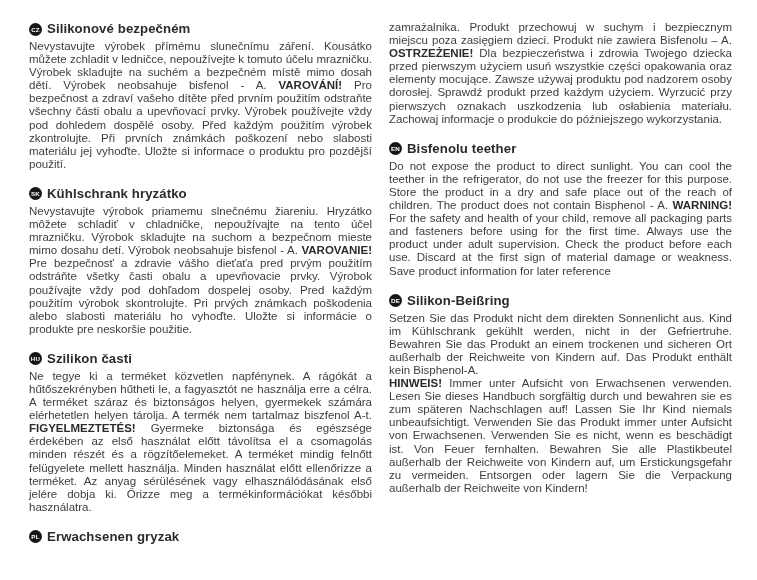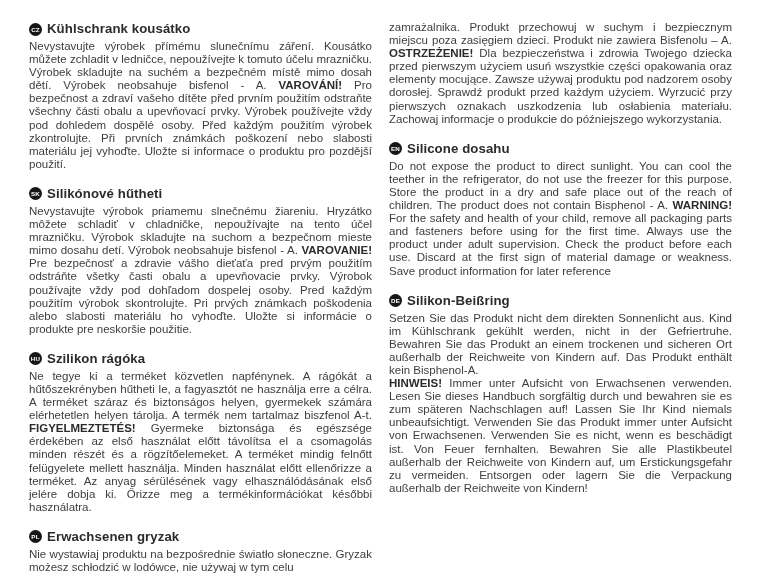--- a/index.html
+++ b/index.html
@@ -68,42 +68,41 @@
     color: #2b2b2b;
     margin-top: 18px;
   }
 </style>
 </head>
 <body>
 
 <div class="page">
   <div class="column">
       <section class="section">
-        <h2 class="section-heading"><span class="lang-badge">CZ</span><span>Kühlschrank kousátko</span></h2>
+        <h2 class="section-heading"><span class="lang-badge">CZ</span><span>Silikonové bezpečném</span></h2>
         <p class="body-paragraph"><span>Nevystavujte výrobek přímému slunečnímu záření. Kousátko můžete zchladit v ledničce, nepoužívejte k tomuto účelu mrazničku. Výrobek skladujte na suchém a bezpečném místě mimo dosah dětí. Výrobek neobsahuje bisfenol - A. </span><b>VAROVÁNÍ!</b><span> Pro bezpečnost a zdraví vašeho dítěte před prvním použitím odstraňte všechny části obalu a upevňovací prvky. Výrobek používejte vždy pod dohledem dospělé osoby. Před každým použitím výrobek zkontrolujte. Při prvních známkách poškození nebo slabosti materiálu jej vyhoďte. Uložte si informace o produktu pro pozdější použití.</span></p>
       </section>
       <section class="section">
-        <h2 class="section-heading"><span class="lang-badge">SK</span><span>Silikónové hűtheti</span></h2>
+        <h2 class="section-heading"><span class="lang-badge">SK</span><span>Kühlschrank hryzátko</span></h2>
         <p class="body-paragraph"><span>Nevystavujte výrobok priamemu slnečnému žiareniu. Hryzátko môžete schladiť v chladničke, nepoužívajte na tento účel mrazničku. Výrobok skladujte na suchom a bezpečnom mieste mimo dosahu detí. Výrobok neobsahuje bisfenol - A. </span><b>VAROVANIE!</b><span> Pre bezpečnosť a zdravie vášho dieťaťa pred prvým použitím odstráňte všetky časti obalu a upevňovacie prvky. Výrobok používajte vždy pod dohľadom dospelej osoby. Pred každým použitím výrobok skontrolujte. Pri prvých známkach poškodenia alebo slabosti materiálu ho vyhoďte. Uložte si informácie o produkte pre neskoršie použitie.</span></p>
       </section>
       <section class="section">
-        <h2 class="section-heading"><span class="lang-badge">HU</span><span>Szilikon rágóka</span></h2>
+        <h2 class="section-heading"><span class="lang-badge">HU</span><span>Szilikon časti</span></h2>
         <p class="body-paragraph"><span>Ne tegye ki a terméket közvetlen napfénynek. A rágókát a hűtőszekrényben hűtheti le, a fagyasztót ne használja erre a célra. A terméket száraz és biztonságos helyen, gyermekek számára elérhetetlen helyen tárolja. A termék nem tartalmaz biszfenol A-t. </span><b>FIGYELMEZTETÉS!</b><span> Gyermeke biztonsága és egészsége érdekében az első használat előtt távolítsa el a csomagolás minden részét és a rögzítőelemeket. A terméket mindig felnőtt felügyelete mellett használja. Minden használat előtt ellenőrizze a terméket. Az anyag sérülésének vagy elhasználódásának első jelére dobja ki. Őrizze meg a termékinformációkat későbbi használatra.</span></p>
       </section>
       <section class="section">
         <h2 class="section-heading"><span class="lang-badge">PL</span><span>Erwachsenen gryzak</span></h2>
-        <p class="body-paragraph"><span>Nie wystawiaj produktu na bezpośrednie światło słoneczne. Gryzak możesz schłodzić w lodówce, nie używaj w tym celu</span></p>
       </section>
     </div>
   <div class="column">
       <section class="section">
         <p class="body-paragraph"><span>zamrażalnika. Produkt przechowuj w suchym i bezpiecznym miejscu poza zasięgiem dzieci. Produkt nie zawiera Bisfenolu – A. </span><b>OSTRZEŻENIE!</b><span> Dla bezpieczeństwa i zdrowia Twojego dziecka przed pierwszym użyciem usuń wszystkie części opakowania oraz elementy mocujące. Zawsze używaj produktu pod nadzorem osoby dorosłej. Sprawdź produkt przed każdym użyciem. Wyrzucić przy pierwszych oznakach uszkodzenia lub osłabienia materiału. Zachowaj informacje o produkcie do późniejszego wykorzystania.</span></p>
       </section>
       <section class="section">
-        <h2 class="section-heading"><span class="lang-badge">EN</span><span>Silicone dosahu</span></h2>
+        <h2 class="section-heading"><span class="lang-badge">EN</span><span>Bisfenolu teether</span></h2>
         <p class="body-paragraph"><span>Do not expose the product to direct sunlight. You can cool the teether in the refrigerator, do not use the freezer for this purpose. Store the product in a dry and safe place out of the reach of children. The product does not contain Bisphenol - A. </span><b>WARNING!</b><span> For the safety and health of your child, remove all packaging parts and fasteners before using for the first time. Always use the product under adult supervision. Check the product before each use. Discard at the first sign of material damage or weakness. Save product information for later reference</span></p>
       </section>
       <section class="section">
         <h2 class="section-heading"><span class="lang-badge">DE</span><span>Silikon-Beißring</span></h2>
         <p class="body-paragraph"><span>Setzen Sie das Produkt nicht dem direkten Sonnenlicht aus. Kind im Kühlschrank gekühlt werden, nicht in der Gefriertruhe. Bewahren Sie das Produkt an einem trockenen und sicheren Ort außerhalb der Reichweite von Kindern auf. Das Produkt enthält kein Bisphenol-A.</span></p>
         <p class="body-paragraph"><b>HINWEIS!</b><span> Immer unter Aufsicht von Erwachsenen verwenden. Lesen Sie dieses Handbuch sorgfältig durch und bewahren sie es zum späteren Nachschlagen auf! Lassen Sie Ihr Kind niemals unbeaufsichtigt. Verwenden Sie das Produkt immer unter Aufsicht von Erwachsenen. Verwenden Sie es nicht, wenn es beschädigt ist. Von Feuer fernhalten. Bewahren Sie alle Plastikbeutel außerhalb der Reichweite von Kindern auf, um Erstickungsgefahr zu vermeiden. Entsorgen oder lagern Sie die Verpackung außerhalb der Reichweite von Kindern!</span></p>
       </section>
     </div>
 </div>
 

